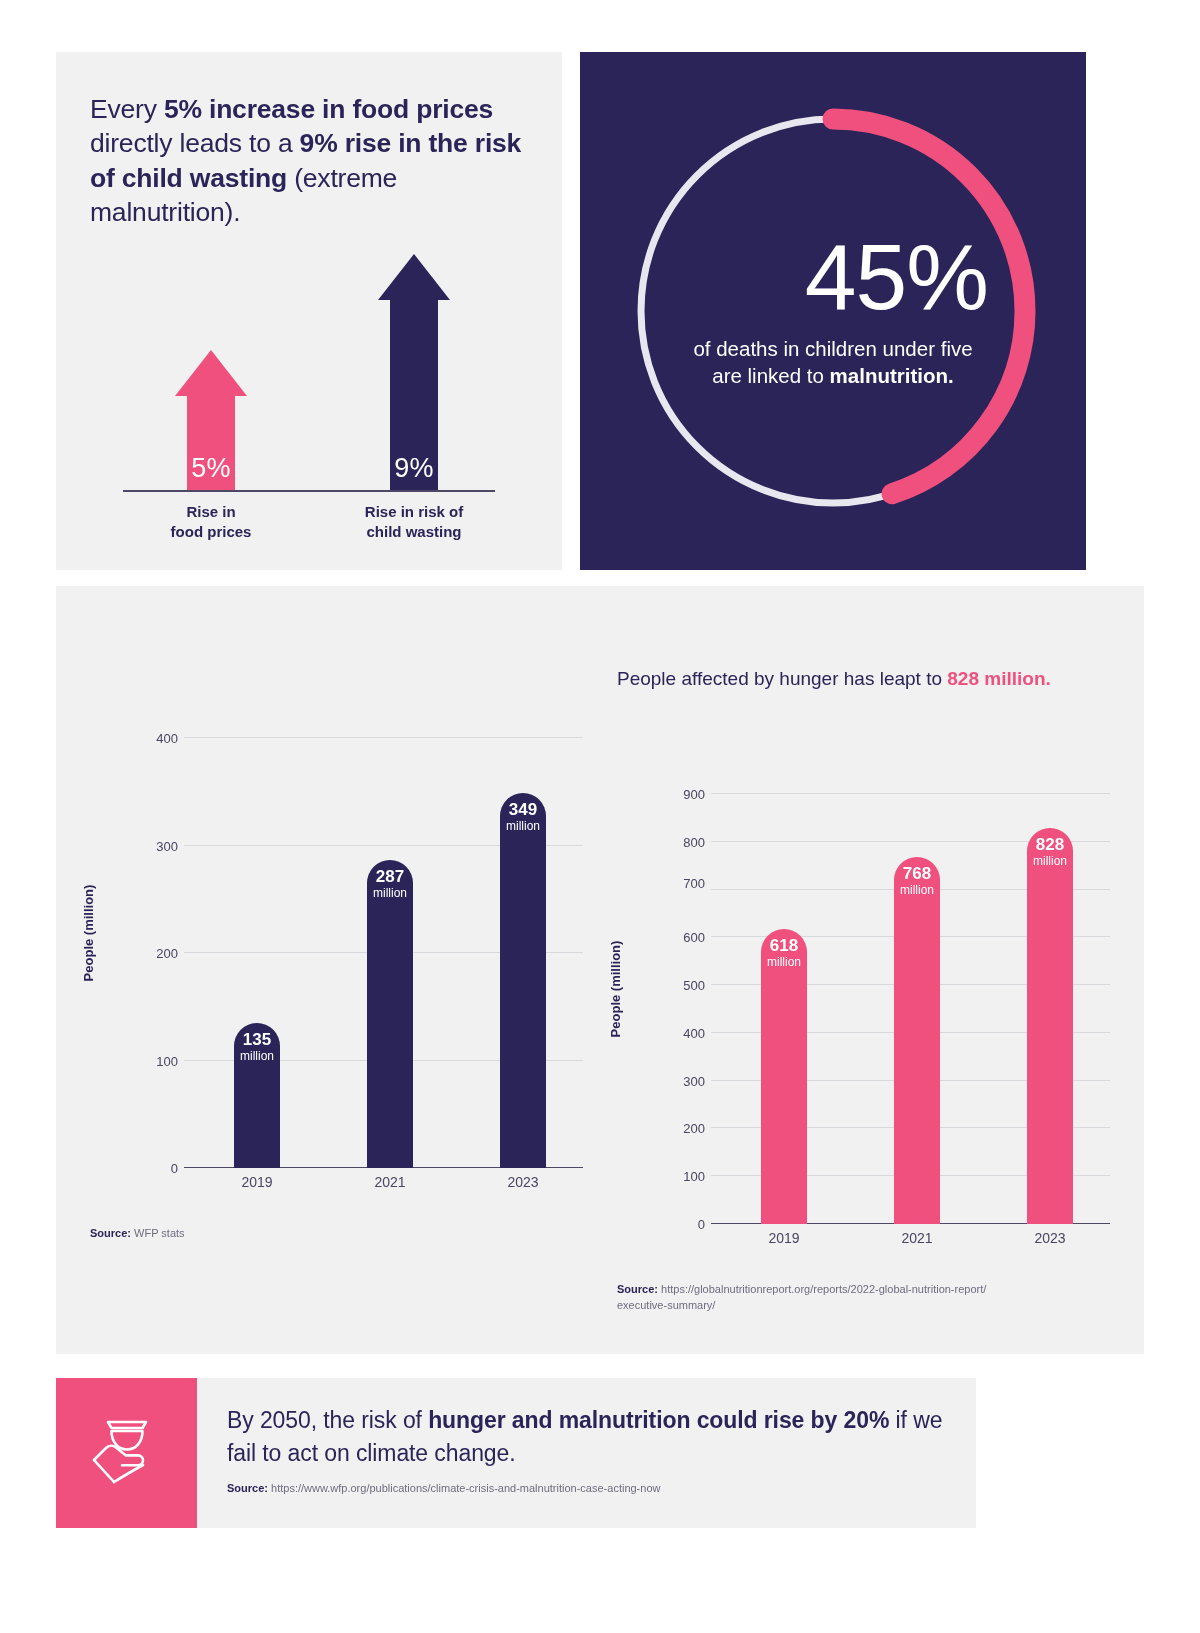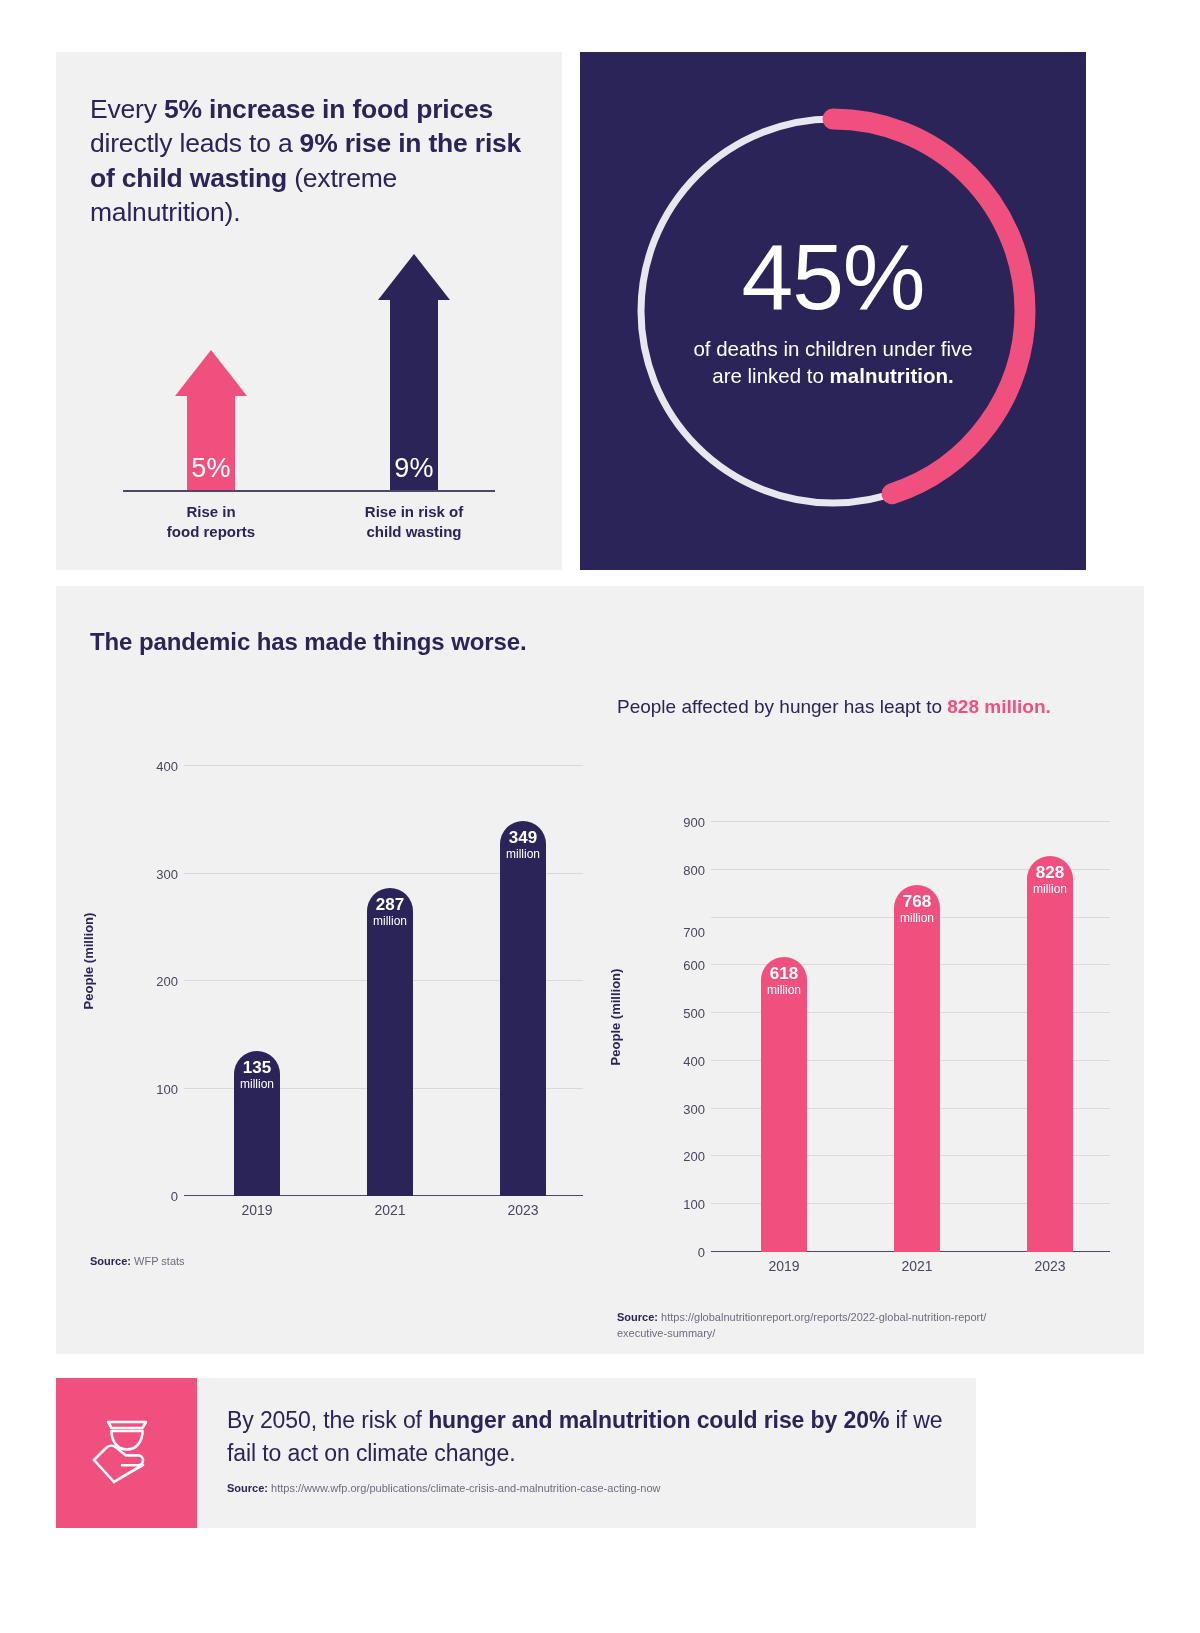--- a/index.html
+++ b/index.html
@@ -149,20 +149,21 @@
     transform:translateY(-50%);
     text-align:center;
     color:#fff;
     padding:0 60px;
   }
   .donut-pct{
     font-size:93px;
     font-weight:400;
     line-height:0.95;
     letter-spacing:-1px;
+    text-align:right;
   }
   .donut-sub{
     margin-top:14px;
     font-size:20.5px;
     line-height:1.32;
     font-weight:400;
   }
   .donut-sub b{font-weight:700;}
 
   
@@ -323,21 +324,21 @@
           <div class="shaft">
             <span class="val">9%</span>
           </div>
         </div>
         <div class="baseline"></div>
       </div>
 
       <div class="arrow-labels">
         <div class="arrow-label lbl-pink">
           <span>Rise in</span><br>
-          <span>food reports</span>
+          <span>food prices</span>
         </div>
         <div class="arrow-label lbl-navy">
           <span>Rise in risk of</span><br>
           <span>child wasting</span>
         </div>
       </div>
 
     </div>
 
     <div class="panel-donut">
@@ -350,21 +351,20 @@
           <div class="donut-pct">45%</div>
           <div class="donut-sub">
             <span>of deaths in children under five are linked to </span><b>malnutrition.</b>
           </div>
         </div>
       </div>
     </div>
   </div>
 
   <div class="panel-mid">
-    <div class="mid-title">The pandemic has made things worse.</div>
 
     <div class="charts">
 
       <div class="chart-col">
 
         <div class="plot">
           <div class="ylab">People (million)</div>
           <div class="plot-inner">
 
             <div class="gridline zero" style="bottom:0px;"></div>
@@ -433,21 +433,21 @@
             <div class="gridline" style="bottom:382.2px;"></div>
             <div class="gridline" style="bottom:430px;"></div>
 
             <div class="ytick" style="top:470px;">0</div>
             <div class="ytick" style="top:422.2px;">100</div>
             <div class="ytick" style="top:374.4px;">200</div>
             <div class="ytick" style="top:326.7px;">300</div>
             <div class="ytick" style="top:278.9px;">400</div>
             <div class="ytick" style="top:231.1px;">500</div>
             <div class="ytick" style="top:183.3px;">600</div>
-            <div class="ytick" style="top:150px;">700</div>
+            <div class="ytick" style="top:129px;">700</div>
             <div class="ytick" style="top:87.8px;">800</div>
             <div class="ytick" style="top:40px;">900</div>
 
             <div class="bars">
               <div class="bar pink" style="left:50px;height:295px;">
                 <span class="bar-val">
                   <span class="bar-num">618</span>
                   <span class="bar-unit">million</span>
                 </span>
               </div>

